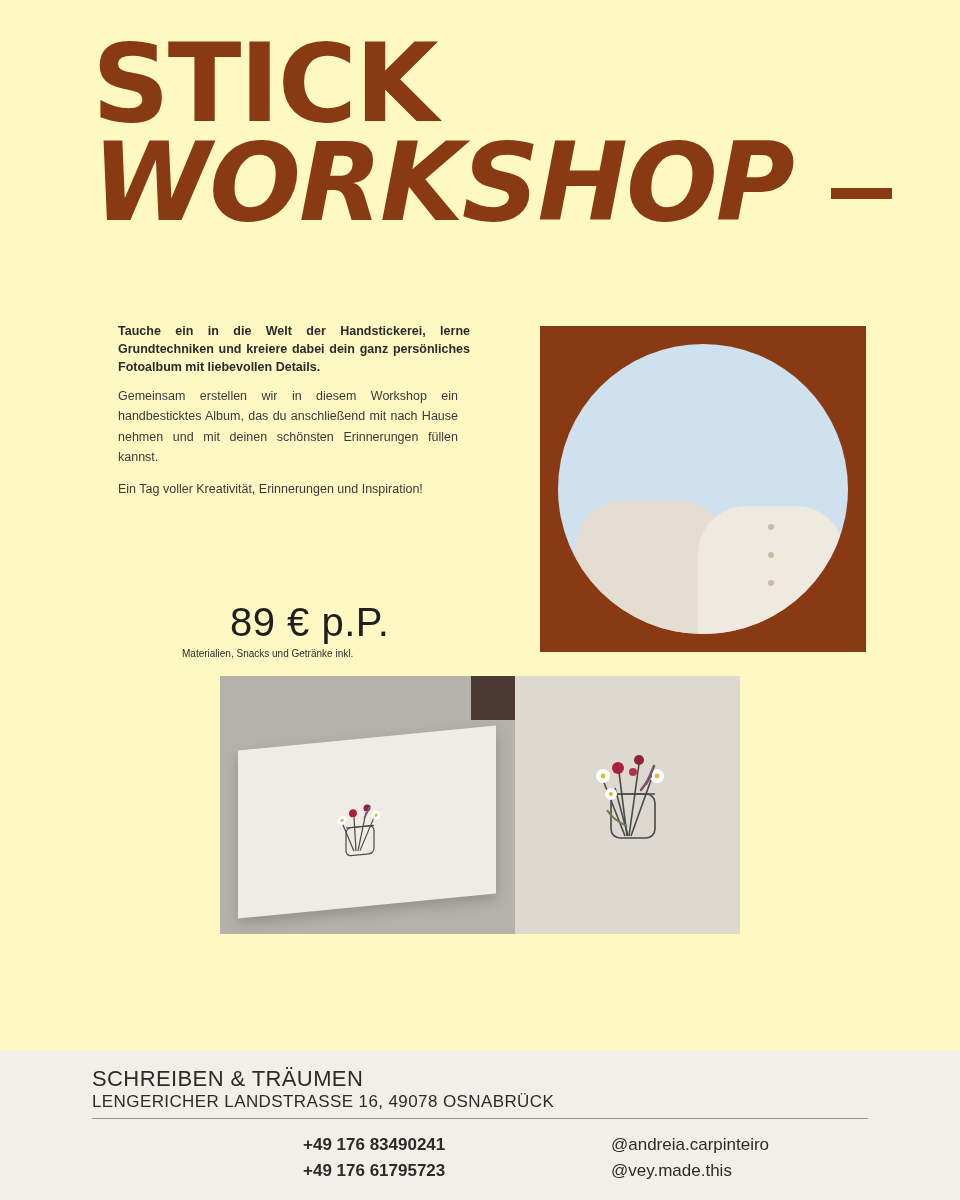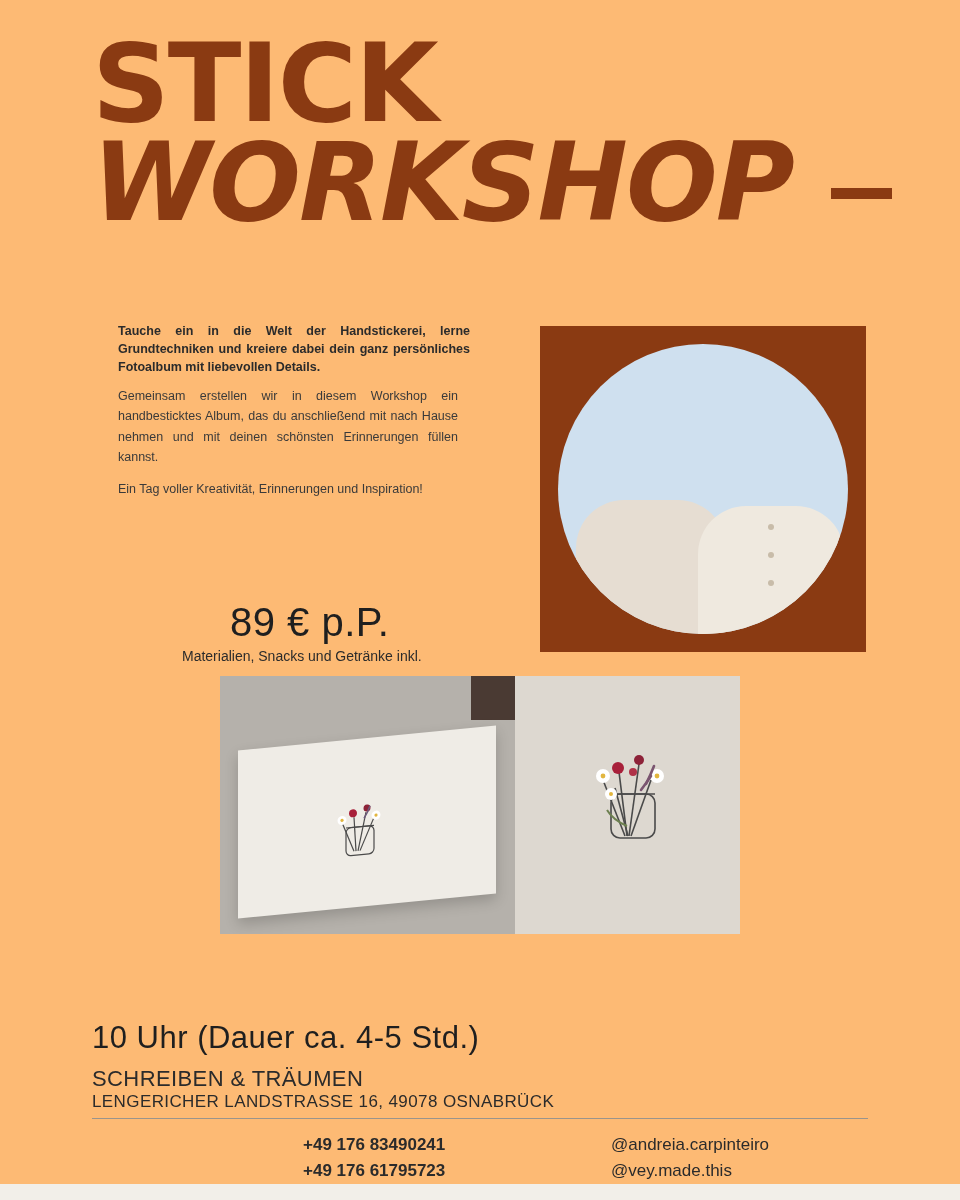--- a/index.html
+++ b/index.html
@@ -12,22 +12,22 @@
     background: #f2efe9;
     font-family: "Liberation Sans", sans-serif;
     color: #2b2b2b;
     overflow: hidden;
     position: relative;
   }
 
   .poster {
     position: relative;
     width: 960px;
-    height: 1184px;
-    background: #fdba74;
+    height: 1050px;
+    background: #fef9c3;
   }
 
   
   .title-block {
     position: absolute;
     left: 92px;
     top: 34px;
     width: 800px;
   }
   .title-line {
@@ -94,21 +94,21 @@
     font-size: 40px;
     font-weight: normal;
     letter-spacing: 0.5px;
     color: #1f1f1f;
     margin-left: 48px;
   }
   .price-note {
     position: absolute;
     left: 182px;
     top: 648px;
-    font-size: 14px;
+    font-size: 10px;
     color: #2b2b2b;
   }
 
   
   .portrait {
     position: absolute;
     left: 540px;
     top: 326px;
     width: 326px;
     height: 326px;
@@ -399,21 +399,20 @@
           <path d="M126 114 q6 -8 10 -14"></path>
         </g>
         <g stroke="#6d8050" stroke-width="2" fill="none">
           <path d="M112 150 q-14 -6 -20 -16"></path>
         </g>
       </svg>
     </div>
 
   </div>
 
-  <div class="time-line">10 Uhr (Dauer ca. 4-5 Std.)</div>
   <div class="venue">SCHREIBEN &amp; TRÄUMEN</div>
   <div class="address">LENGERICHER LANDSTRASSE 16, 49078 OSNABRÜCK</div>
   <div class="divider"></div>
 
   <div class="phones">
     <div>+49 176 83490241</div>
     <div>+49 176 61795723</div>
   </div>
 
   <div class="handles">

